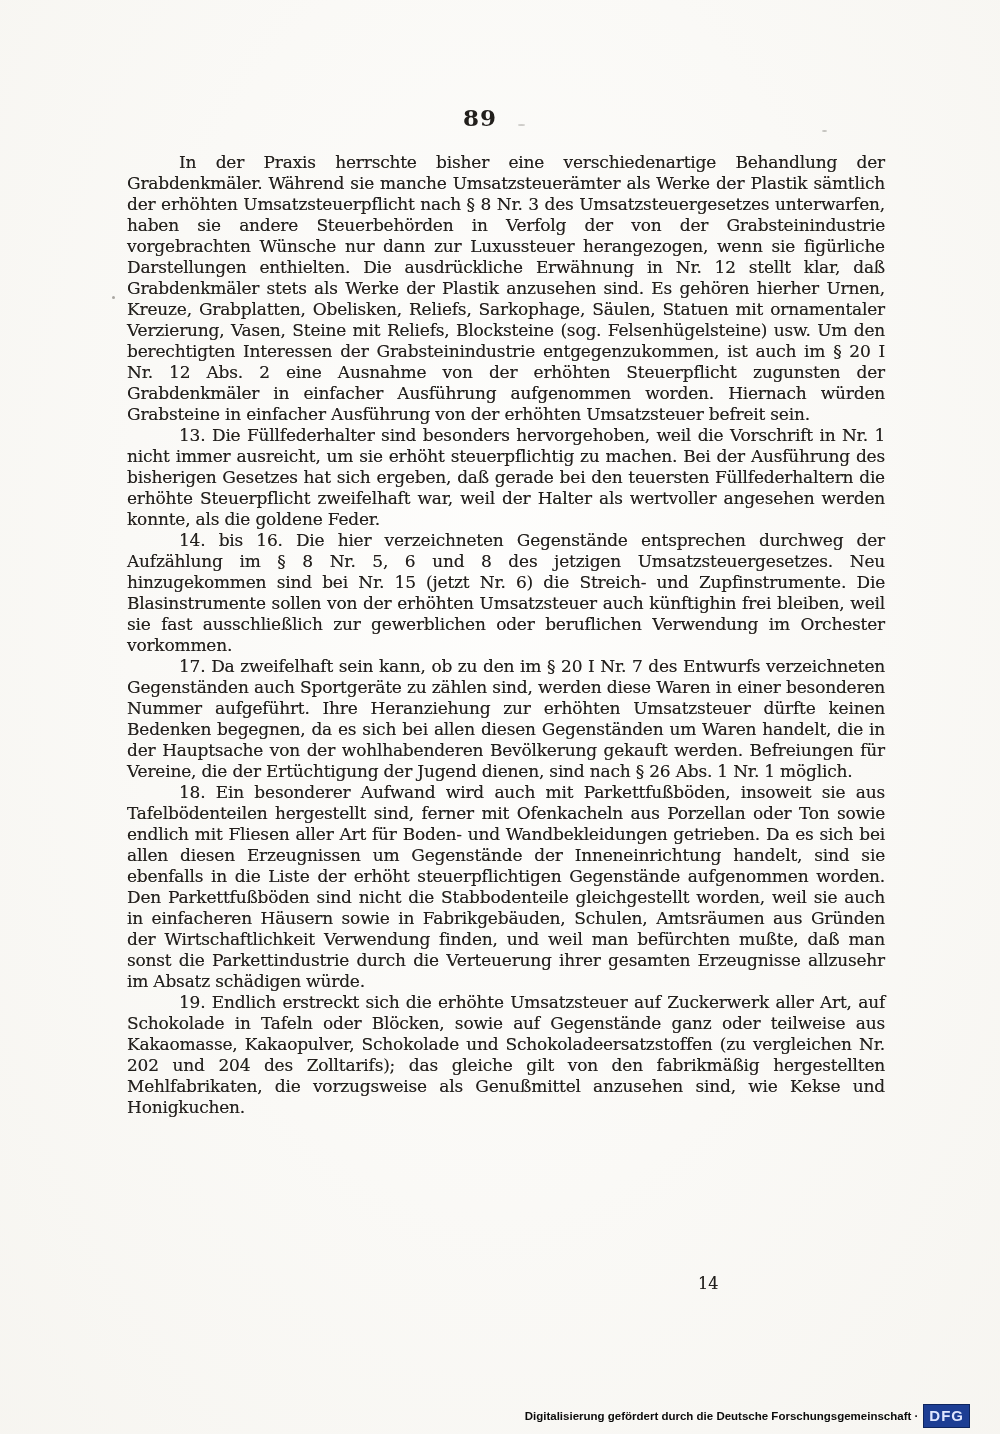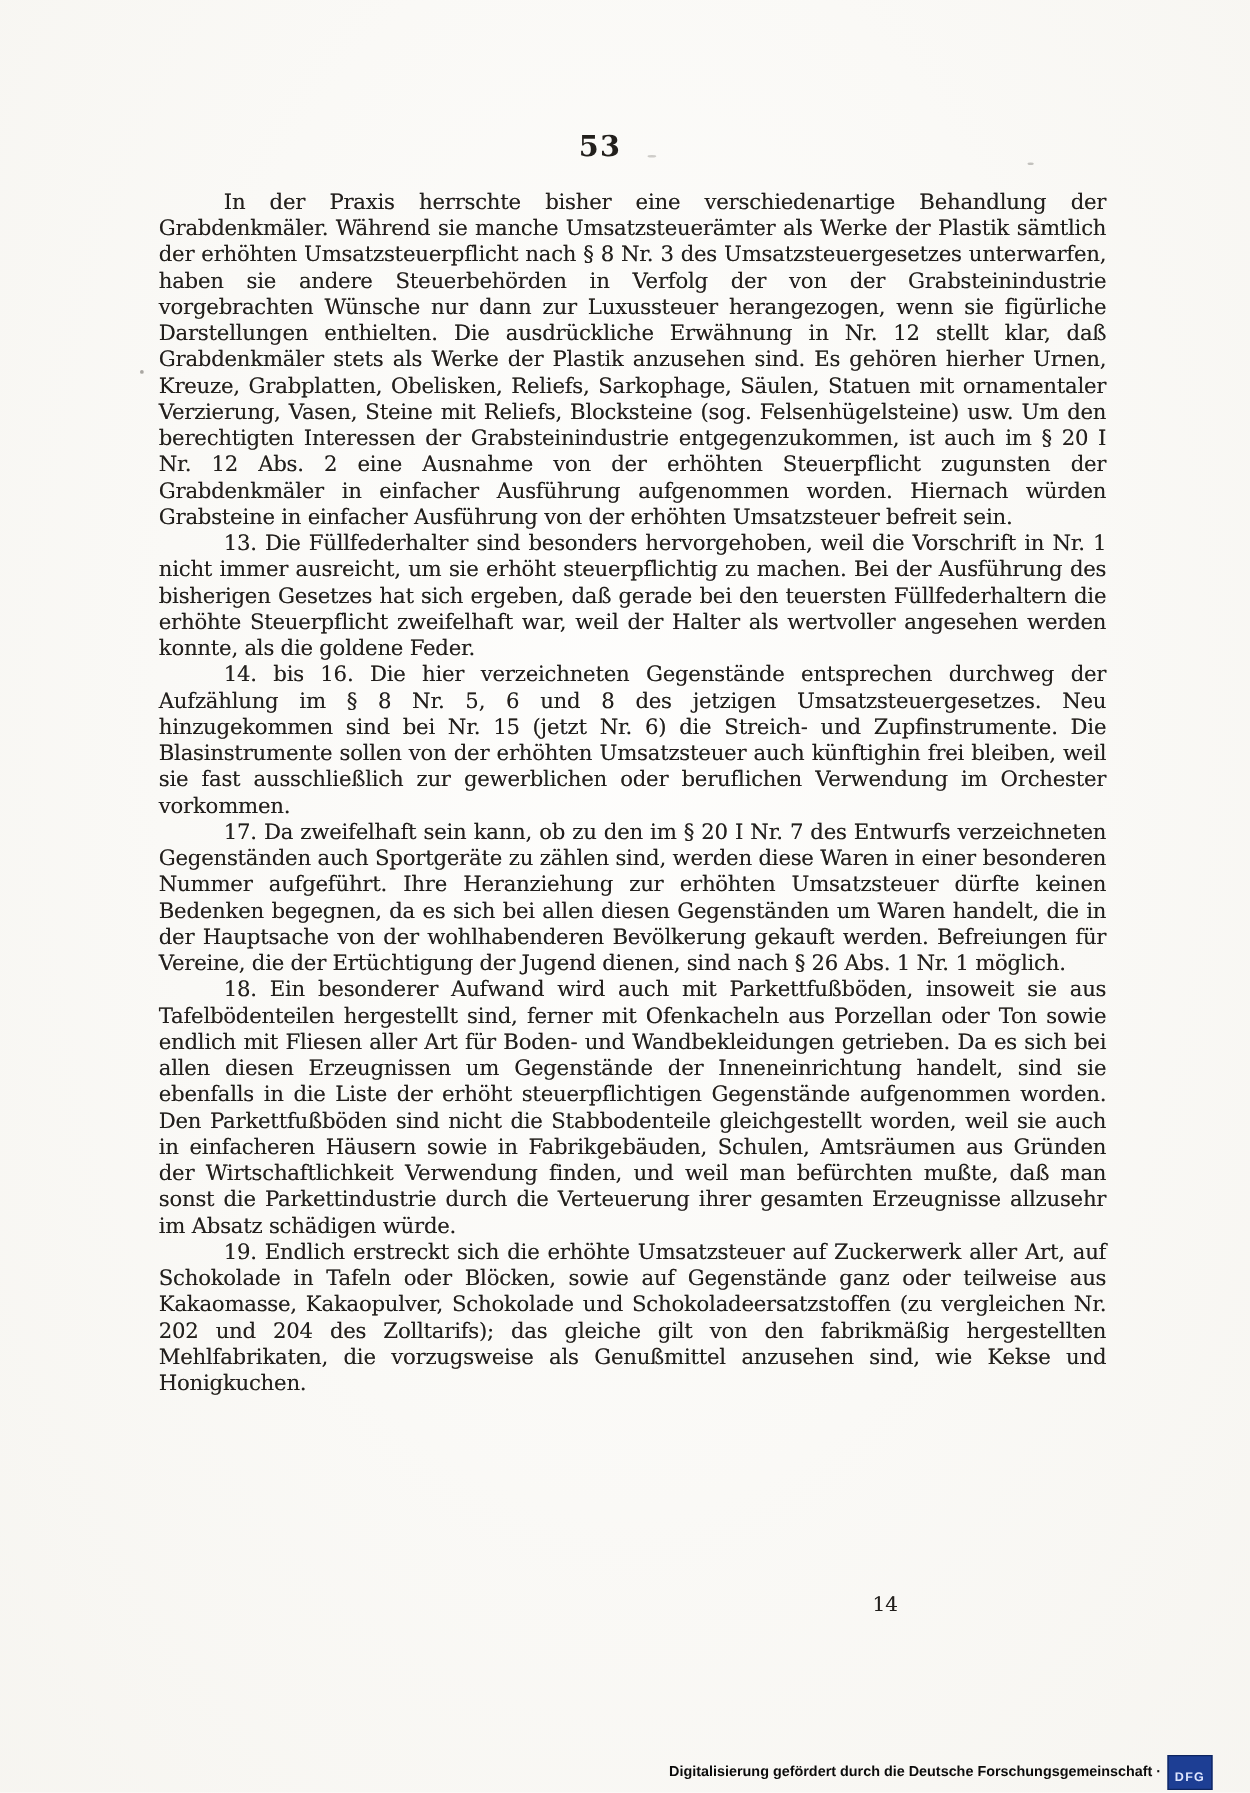--- a/index.html
+++ b/index.html
@@ -59,41 +59,41 @@
     font-size:11.5px;
     color:#0b0b0b;
     text-align:right;
   }
   .dfg-logo{
     display:inline-block;
     background:var(--dfg-blue);
     color:#dfe6ff;
     font-family:"Liberation Sans", sans-serif;
     font-weight:bold;
-    font-size:10px;
+    font-size:15px;
     letter-spacing:1px;
-    padding:12px 5px 3px 5px;
+    padding:2px 5px 3px 5px;
     border:1px solid #0e255f;
   }
   .speck{
     position:absolute;
     background:rgba(70,66,60,0.45);
     border-radius:50%;
   }
   .speck.s1{left:112px;top:296px;width:3px;height:3px;}
   .speck.s2{left:518px;top:124px;width:7px;height:2px;background:rgba(70,66,60,0.25);}
   .speck.s3{left:822px;top:130px;width:5px;height:2px;background:rgba(70,66,60,0.3);}
   .speck.s4{left:876px;top:598px;width:3px;height:3px;background:rgba(70,66,60,0.35);}
 </style>
 </head>
 <body>
 
 <div class="page">
 
-  <div class="page-number">53</div>
+  <div class="page-number">89</div>
 
   <div class="text-block">
       <p class="para">In der Praxis herrschte bisher eine verschiedenartige Behandlung der Grabdenkmäler. Während sie manche Umsatzsteuerämter als Werke der Plastik sämtlich der erhöhten Umsatzsteuerpflicht nach § 8 Nr. 3 des Umsatzsteuergesetzes unterwarfen, haben sie andere Steuerbehörden in Verfolg der von der Grabsteinindustrie vorgebrachten Wünsche nur dann zur Luxussteuer herangezogen, wenn sie figürliche Darstellungen enthielten. Die ausdrückliche Erwähnung in Nr. 12 stellt klar, daß Grabdenkmäler stets als Werke der Plastik anzusehen sind. Es gehören hierher Urnen, Kreuze, Grabplatten, Obelisken, Reliefs, Sarkophage, Säulen, Statuen mit ornamentaler Verzierung, Vasen, Steine mit Reliefs, Blocksteine (sog. Felsenhügelsteine) usw. Um den berechtigten Interessen der Grabsteinindustrie entgegenzukommen, ist auch im § 20 I Nr. 12 Abs. 2 eine Ausnahme von der erhöhten Steuerpflicht zugunsten der Grabdenkmäler in einfacher Ausführung aufgenommen worden. Hiernach würden Grabsteine in einfacher Ausführung von der erhöhten Umsatzsteuer befreit sein.</p>
       <p class="para">13. Die Füllfederhalter sind besonders hervorgehoben, weil die Vorschrift in Nr. 1 nicht immer ausreicht, um sie erhöht steuerpflichtig zu machen. Bei der Ausführung des bisherigen Gesetzes hat sich ergeben, daß gerade bei den teuersten Füllfederhaltern die erhöhte Steuerpflicht zweifelhaft war, weil der Halter als wertvoller angesehen werden konnte, als die goldene Feder.</p>
       <p class="para">14. bis 16. Die hier verzeichneten Gegenstände entsprechen durchweg der Aufzählung im § 8 Nr. 5, 6 und 8 des jetzigen Umsatzsteuergesetzes. Neu hinzugekommen sind bei Nr. 15 (jetzt Nr. 6) die Streich- und Zupfinstrumente. Die Blasinstrumente sollen von der erhöhten Umsatzsteuer auch künftighin frei bleiben, weil sie fast ausschließlich zur gewerblichen oder beruflichen Verwendung im Orchester vorkommen.</p>
       <p class="para">17. Da zweifelhaft sein kann, ob zu den im § 20 I Nr. 7 des Entwurfs verzeichneten Gegenständen auch Sportgeräte zu zählen sind, werden diese Waren in einer besonderen Nummer aufgeführt. Ihre Heranziehung zur erhöhten Umsatzsteuer dürfte keinen Bedenken begegnen, da es sich bei allen diesen Gegenständen um Waren handelt, die in der Hauptsache von der wohlhabenderen Bevölkerung gekauft werden. Befreiungen für Vereine, die der Ertüchtigung der Jugend dienen, sind nach § 26 Abs. 1 Nr. 1 möglich.</p>
       <p class="para">18. Ein besonderer Aufwand wird auch mit Parkettfußböden, insoweit sie aus Tafelbödenteilen hergestellt sind, ferner mit Ofenkacheln aus Porzellan oder Ton sowie endlich mit Fliesen aller Art für Boden- und Wandbekleidungen getrieben. Da es sich bei allen diesen Erzeugnissen um Gegenstände der Inneneinrichtung handelt, sind sie ebenfalls in die Liste der erhöht steuerpflichtigen Gegenstände aufgenommen worden. Den Parkettfußböden sind nicht die Stabbodenteile gleichgestellt worden, weil sie auch in einfacheren Häusern sowie in Fabrikgebäuden, Schulen, Amtsräumen aus Gründen der Wirtschaftlichkeit Verwendung finden, und weil man befürchten mußte, daß man sonst die Parkettindustrie durch die Verteuerung ihrer gesamten Erzeugnisse allzusehr im Absatz schädigen würde.</p>
       <p class="para">19. Endlich erstreckt sich die erhöhte Umsatzsteuer auf Zuckerwerk aller Art, auf Schokolade in Tafeln oder Blöcken, sowie auf Gegenstände ganz oder teilweise aus Kakaomasse, Kakaopulver, Schokolade und Schokoladeersatzstoffen (zu vergleichen Nr. 202 und 204 des Zolltarifs); das gleiche gilt von den fabrikmäßig hergestellten Mehlfabrikaten, die vorzugsweise als Genußmittel anzusehen sind, wie Kekse und Honigkuchen.</p>
     </div>
 

